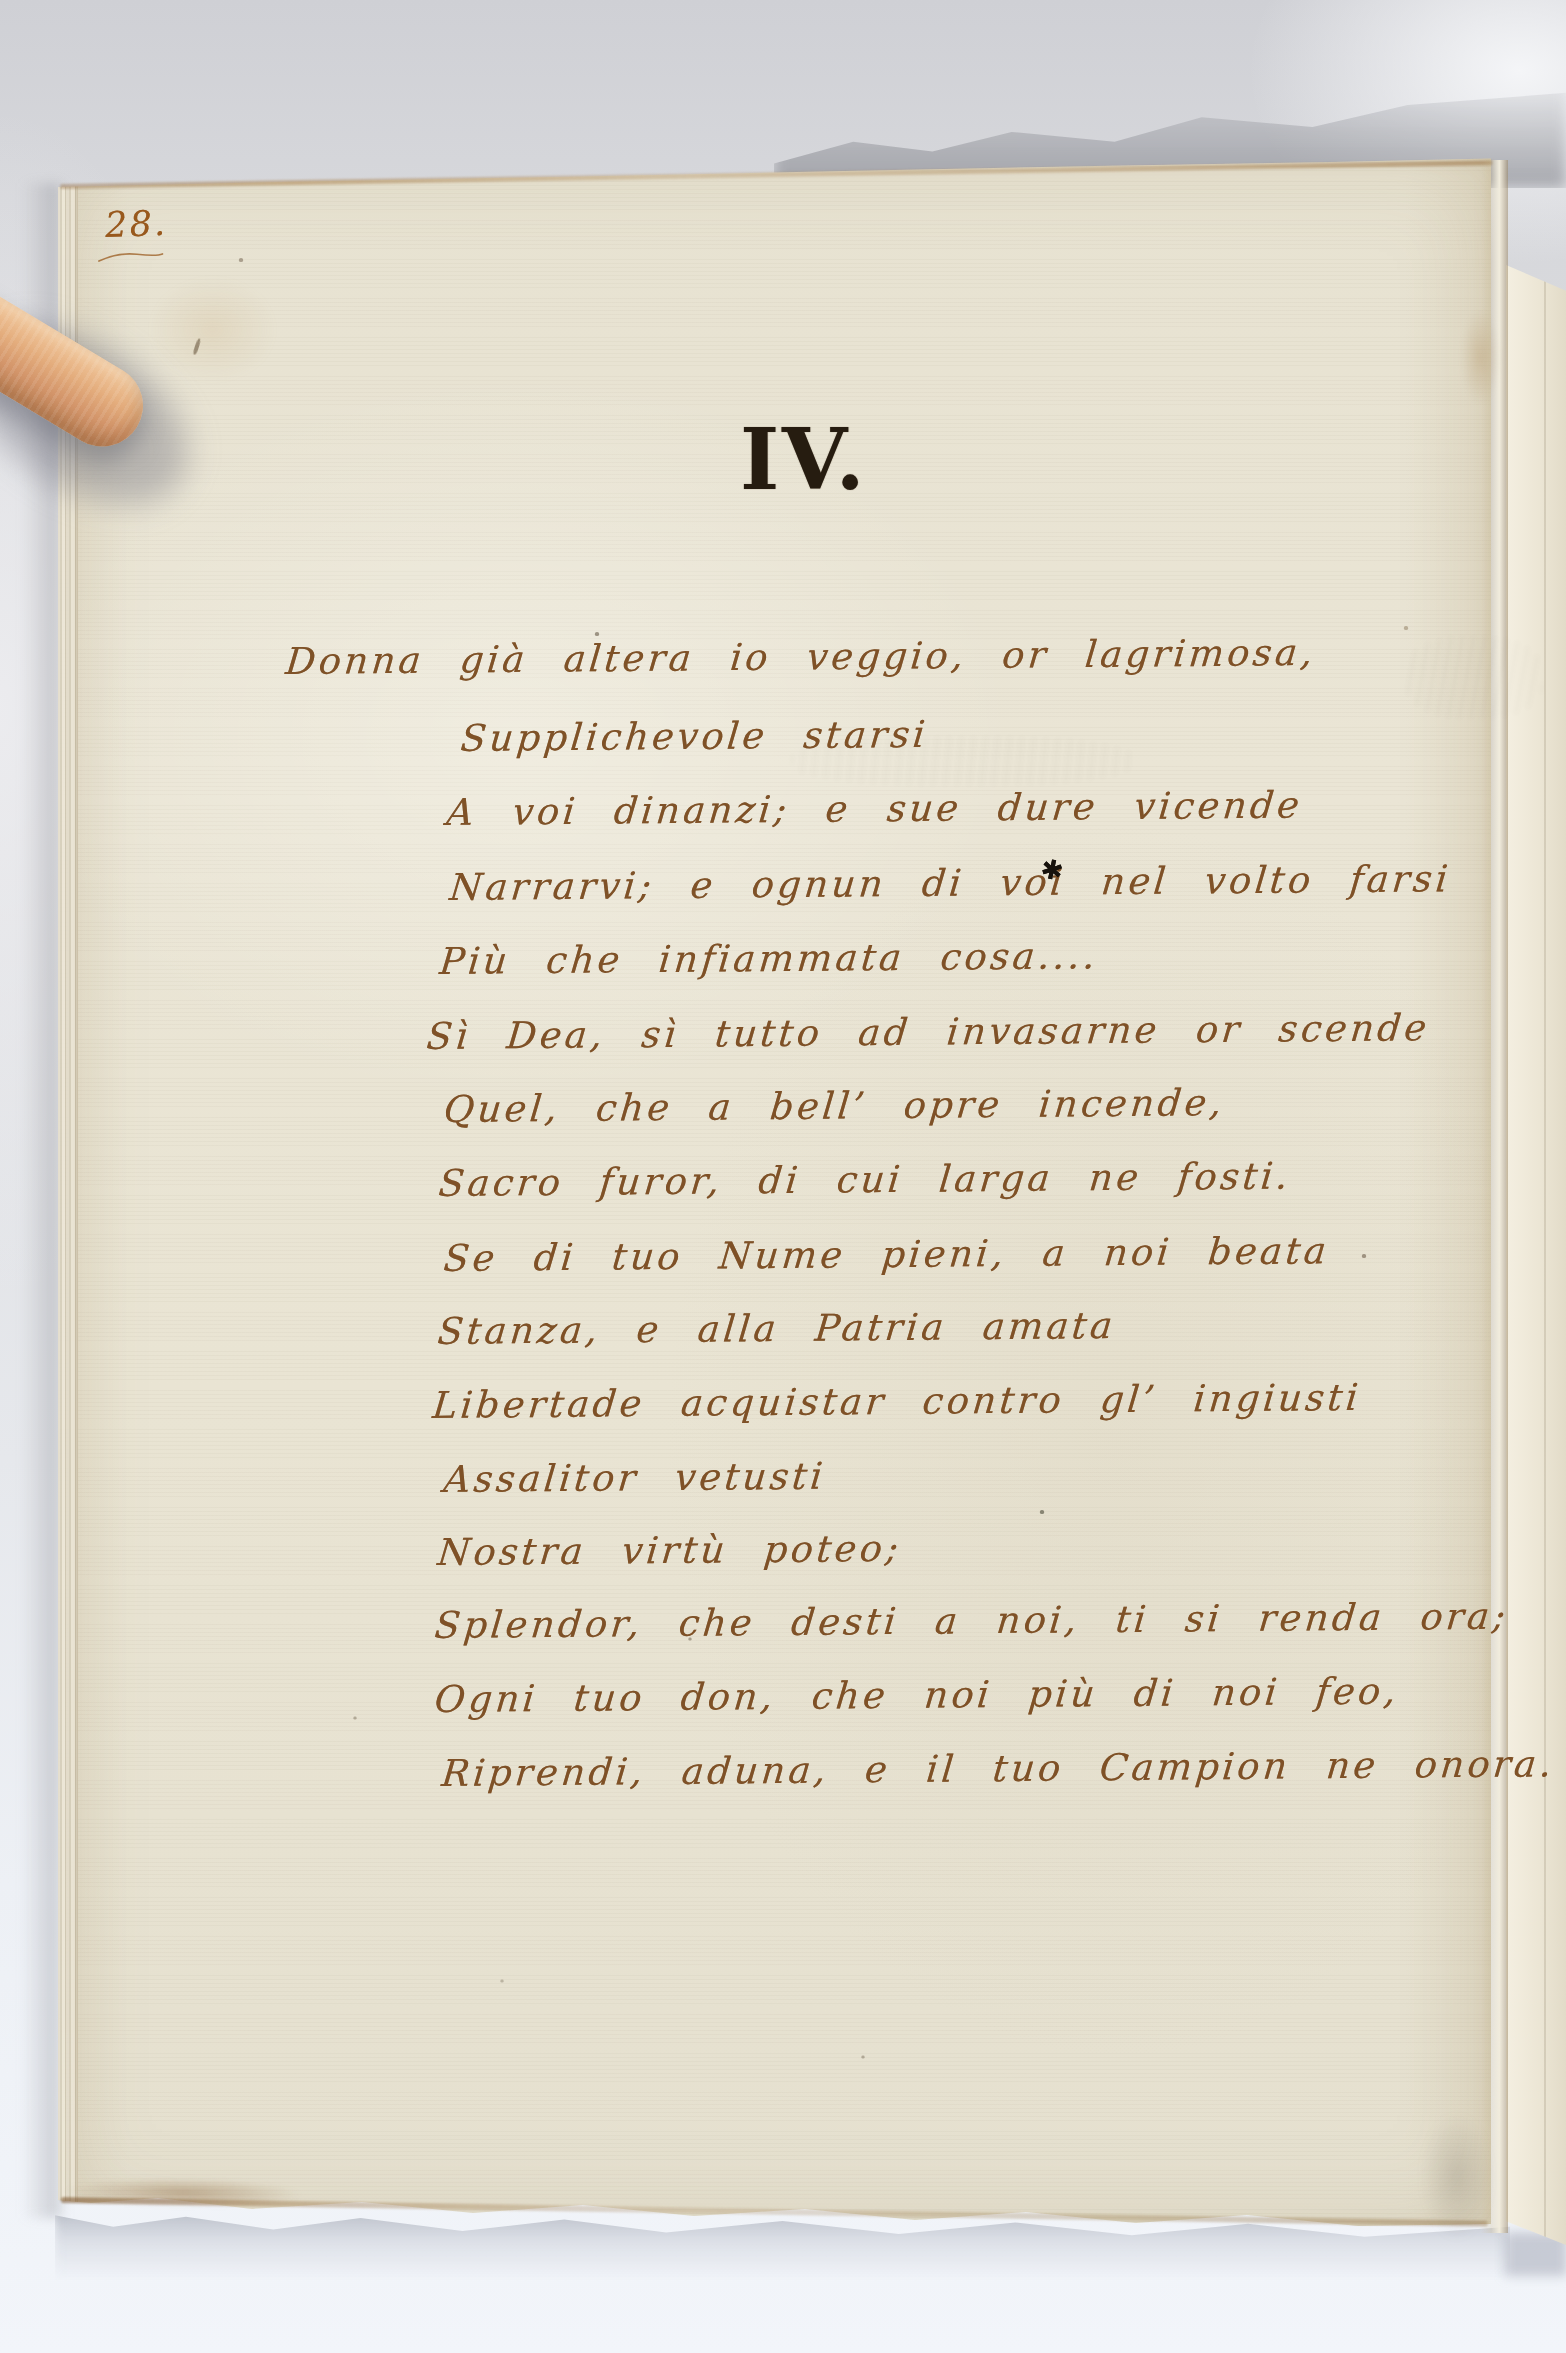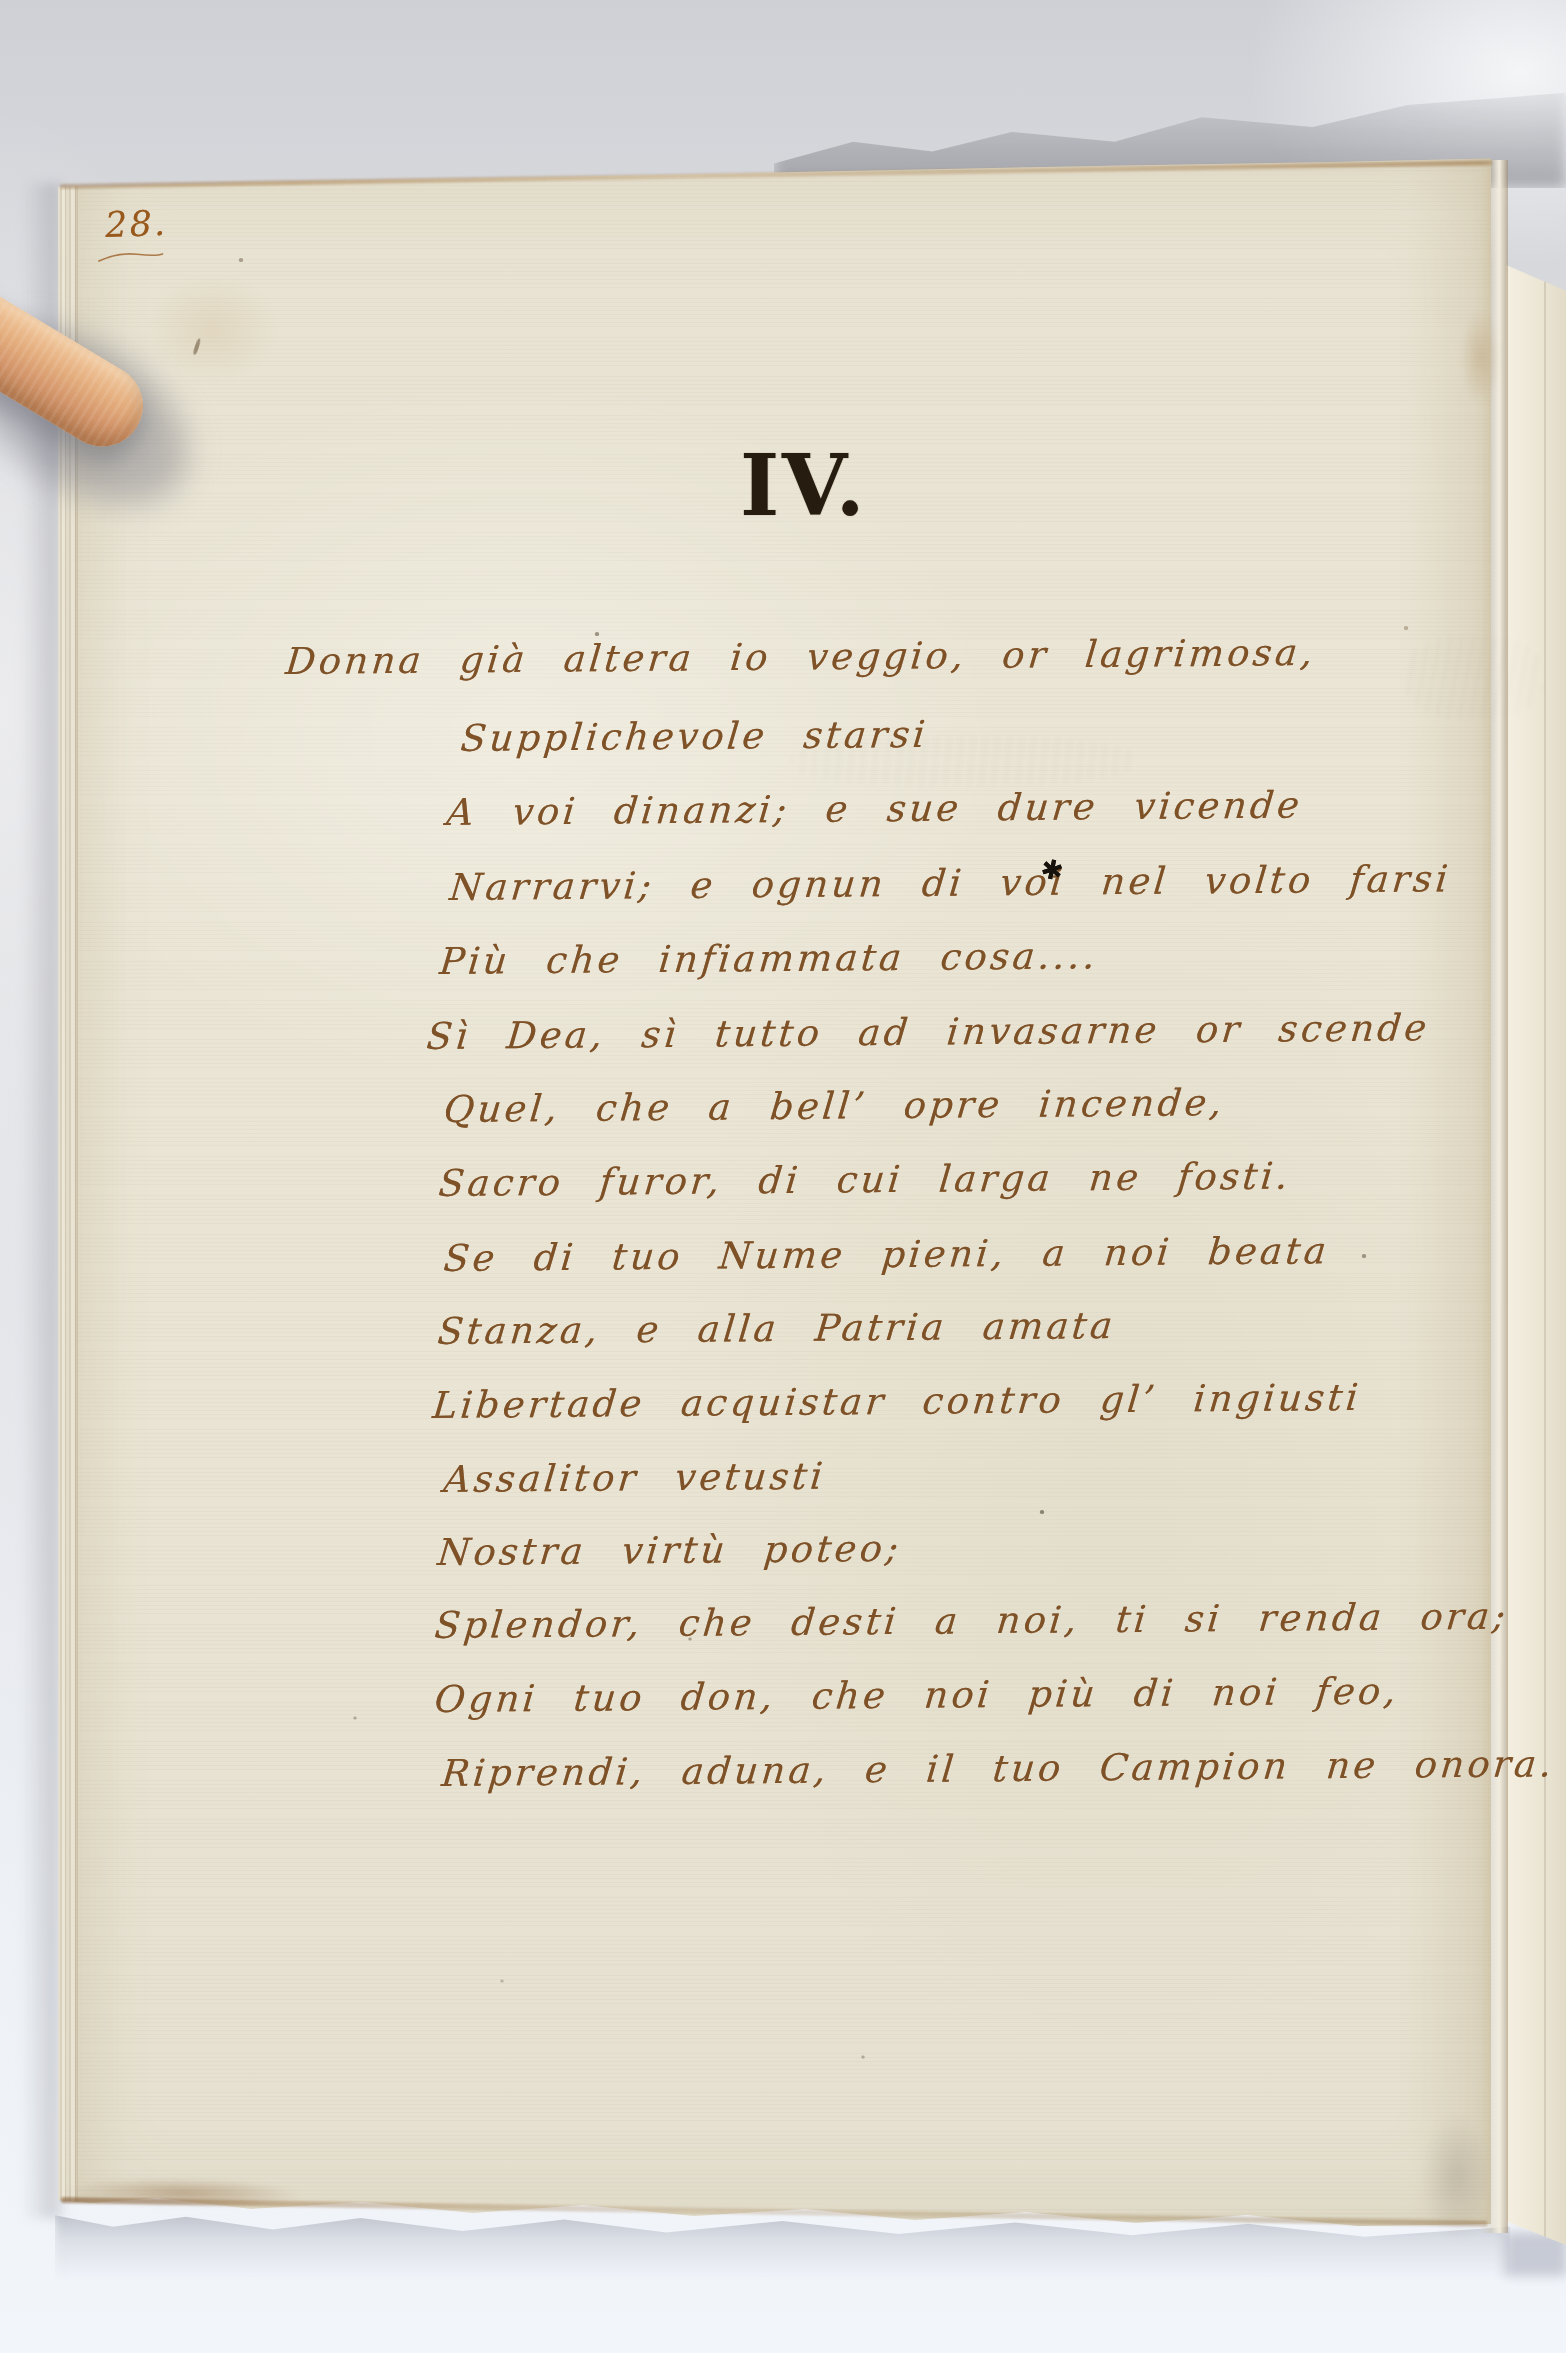--- a/index.html
+++ b/index.html
@@ -85,21 +85,21 @@
   .pen-mark{position:absolute;left:195px;top:338px;width:3.9px;height:16.6px;z-index:4;
     background:rgba(95,74,50,.55);border-radius:60% 60% 50% 50%;transform:rotate(18deg);filter:blur(0.3px);}
 
   
   .folio{position:absolute;left:105px;top:204px;z-index:4;
     font-style:italic;font-size:35px;color:#99591d;letter-spacing:2.2px;
     transform:rotate(-2deg);text-shadow:0 0 0.6px rgba(140,85,30,.5);}
   .folio-underline{position:absolute;left:97px;top:250px;z-index:4;transform:rotate(-2deg);}
   .heading{position:absolute;left:740px;top:410px;z-index:4;
     font-size:84px;font-weight:bold;color:#261c10;letter-spacing:2.8px;
-    text-shadow:0 0 1.1px rgba(60,42,20,.55);margin-top:26px;}
+    text-shadow:0 0 1.1px rgba(60,42,20,.55);}
   .poem{position:absolute;inset:0;z-index:4;}
   .pline{position:absolute;white-space:nowrap;
     font-style:italic;font-size:37px;color:#7a4a1e;
     letter-spacing:3.3px;word-spacing:21px;opacity:.95;
     transform:skewX(-6deg) rotate(-0.5deg);transform-origin:0 0;
     text-shadow:0 0 0.6px rgba(110,65,25,.55);}
   .ink-blot{position:absolute;left:1041px;top:854px;z-index:5;
     font-size:26.5px;color:#17120c;transform:rotate(12deg);
     text-shadow:0 0 0.6px #17120c;}
 

